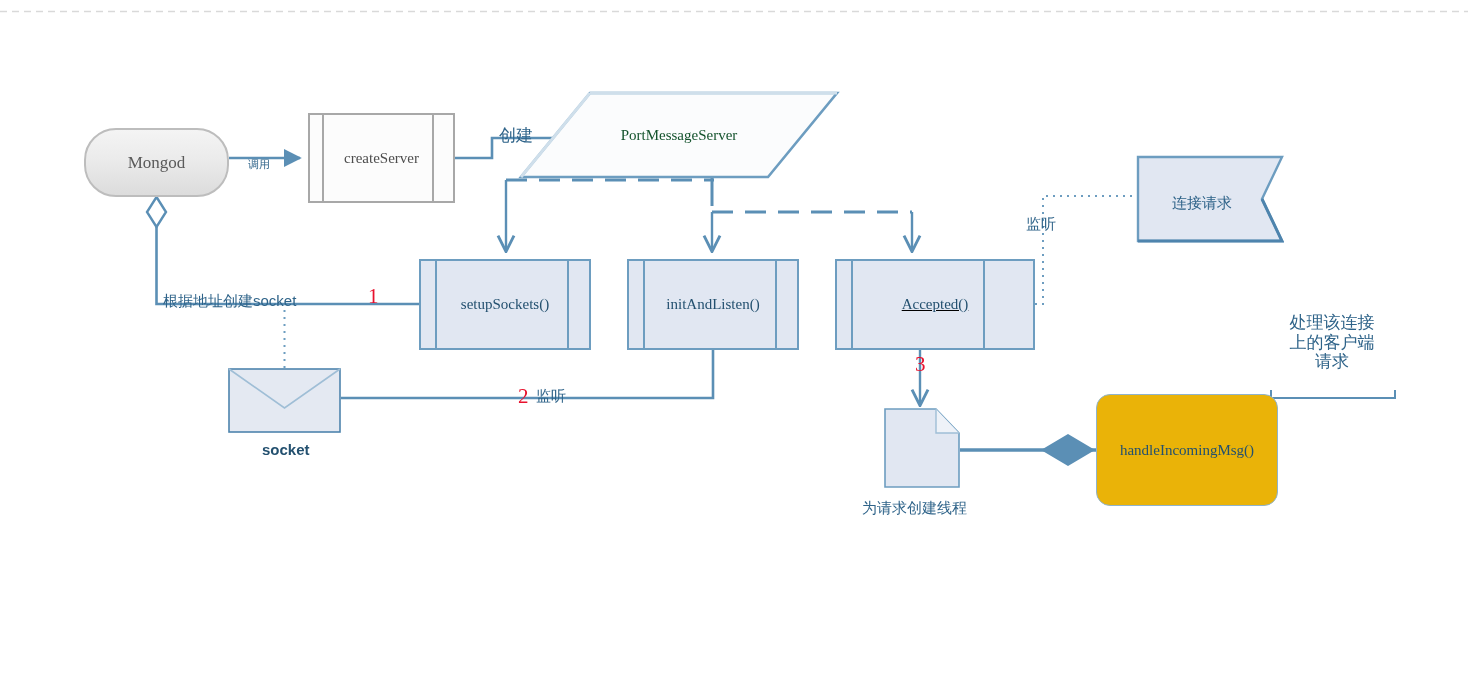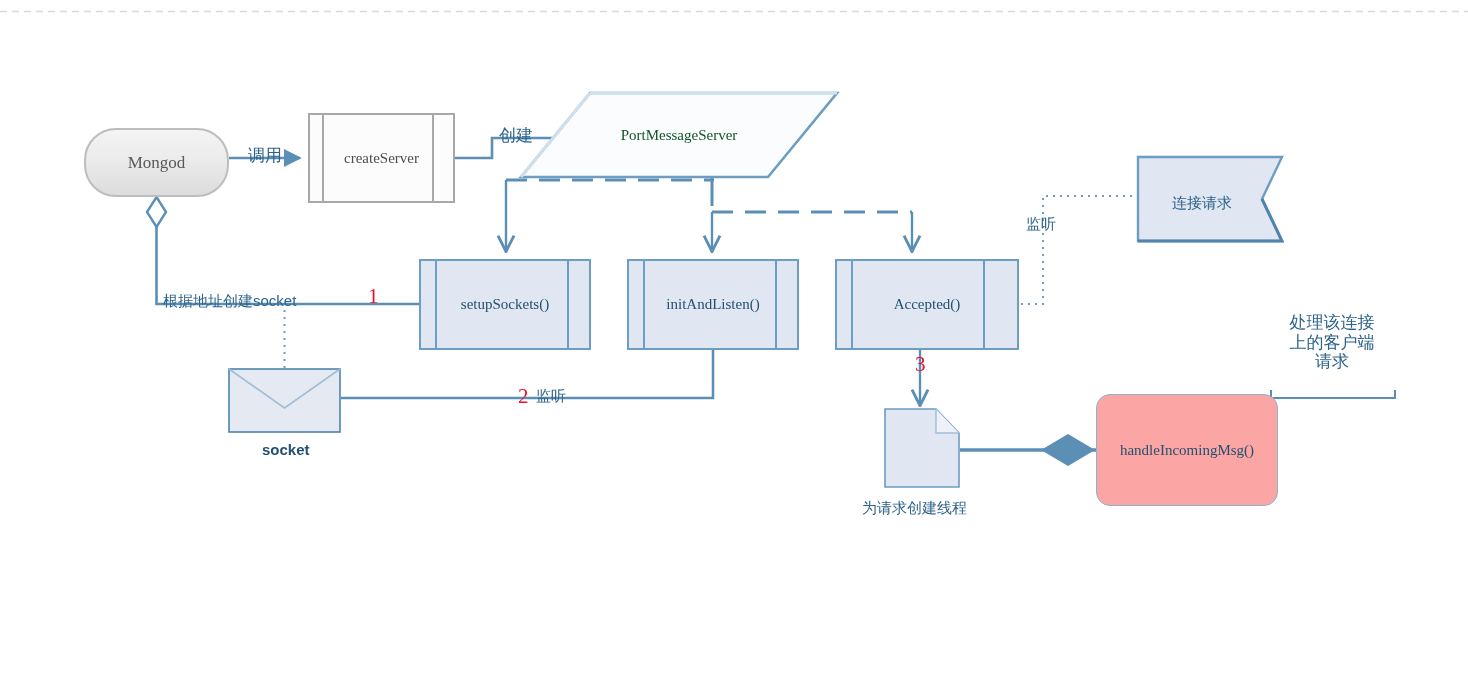--- a/index.html
+++ b/index.html
@@ -63,21 +63,21 @@
 
   
   #envelope{left:228px;top:368px;width:113px;height:65px;}
 
   
   #page{left:884px;top:408px;width:76px;height:80px;}
 
   
   #himsg{
     left:1096px;top:394px;width:182px;height:112px;
-    background:#fca5a5;border:1px solid #8fb3cc;border-radius:14px;
+    background:#eab308;border:1px solid #8fb3cc;border-radius:14px;
     box-sizing:border-box;display:flex;align-items:center;justify-content:center;
   }
   #himsg .t{color:#23506f;font-size:15px;font-family:"Liberation Serif", serif;}
 </style>
 </head>
 <body>
 
 <div id="canvas">
 
   <svg class="lay" viewBox="0 0 1468 696" width="1468" height="696">
@@ -147,21 +147,21 @@
     <div class="bar bl" style="left:146px;"></div>
     <span class="t">setupSockets()</span>
   </div>
 
   <div class="pp pp-blue" style="left:627px;top:259px;width:172px;height:91px;">
     <div class="bar bl" style="left:14px;"></div>
     <div class="bar bl" style="left:146px;"></div>
     <span class="t">initAndListen()</span>
   </div>
 
-  <div class="pp pp-blue" style="left:835px;top:259px;width:184px;height:91px;">
+  <div class="pp pp-blue" style="left:835px;top:259px;width:200px;height:91px;text-decoration:underline;">
     <div class="bar bl" style="left:14px;"></div>
     <div class="bar bl" style="left:146px;"></div>
     <span class="t">Accepted()</span>
   </div>
 
   <div class="node" id="banner">
     <svg width="148" height="88" viewBox="0 0 148 88">
       <polygon points="2,2 146,2 126,44 146,86 2,86" fill="#e1e7f2" stroke="#6d9dc0" stroke-width="2.4"></polygon>
       <polyline points="2,86 146,86 126,44" fill="none" stroke="#4e84ad" stroke-width="3"></polyline>
     </svg>
@@ -181,21 +181,21 @@
       <path d="M1,1 L52,1 L75,25 L75,79 L1,79 Z" fill="#e1e7f2" stroke="#6d9dc0" stroke-width="1.6"></path>
       <path d="M52,1 L52,25 L75,25" fill="#eef2f8" stroke="#9fbed6" stroke-width="1.4"></path>
     </svg>
   </div>
   <span class="lbl" style="left:862px;top:499px;font-size:15px;">为请求创建线程</span>
 
   <div class="node" id="himsg">
     <span class="t">handleIncomingMsg()</span>
   </div>
 
-  <span class="lbl" style="left:248px;top:146px;font-size:17px;">调用</span>
+  <span class="lbl" style="left:248px;top:158px;font-size:11px;">调用</span>
 
   <span class="lbl" style="left:499px;top:126px;font-size:17px;">创建</span>
 
   <span class="lbl" style="left:163px;top:292px;font-size:15px;">根据地址创建socket</span>
 
   <span class="lbl" style="left:536px;top:387px;font-size:15px;">监听</span>
 
   <span class="lbl" style="left:1026px;top:215px;font-size:15px;">监听</span>
 
   <span class="num" style="left:368px;top:284px;">1</span>

